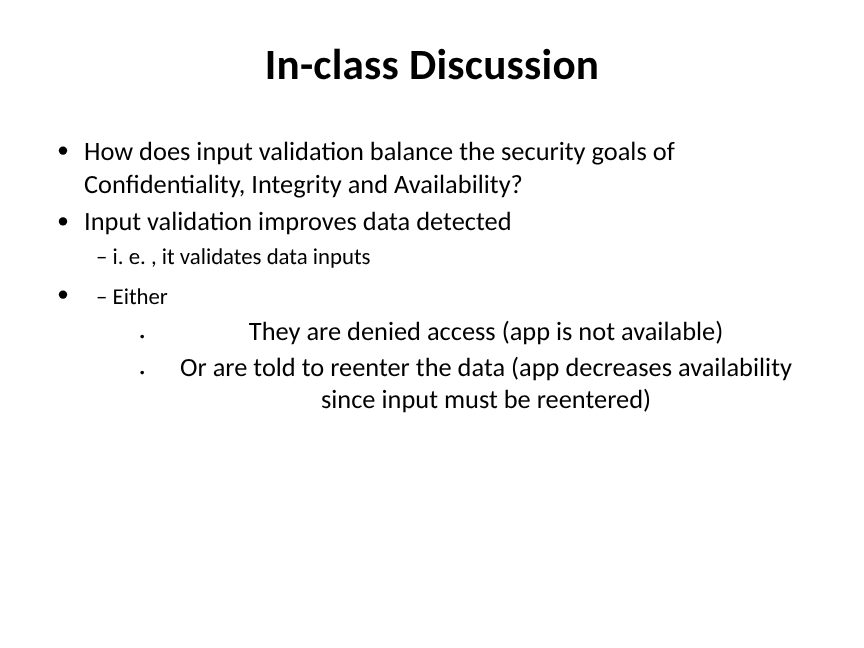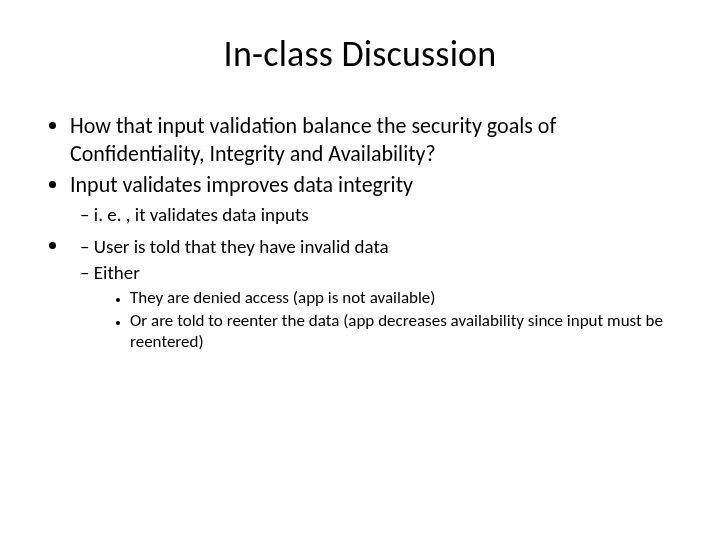--- a/index.html
+++ b/index.html
@@ -14,21 +14,21 @@
   .slide {
     width: 720px;
     height: 540px;
     box-sizing: border-box;
     padding: 24px 40px 24px 40px;
     position: relative;
   }
   .title {
     text-align: center;
     font-size: 36px;
-    font-weight: 400;
+    font-weight: 700;
     margin: 8px 0 36px 0;
     letter-spacing: 0.2px;
   }
   ul.level1 {
     list-style: disc;
     margin: 0;
     padding-left: 30px;
     font-size: 22px;
     line-height: 1.25;
   }
@@ -45,53 +45,51 @@
     margin-bottom: 2px;
   }
   ul.level2 > li::before {
     content: "–  ";
     margin-left: -18px;
   }
   ul.level3 {
     list-style: disc;
     margin: 2px 0 4px 0;
     padding-left: 32px;
-    font-size: 17px;
+    font-size: 22px;
     line-height: 1.25;
+    text-align: center;
   }
   ul.level3 > li {
     margin-bottom: 2px;
   }
   ul.level3 > li::marker {
     font-size: 12px;
   }
 </style>
 </head>
 <body>
 
 <div class="slide">
   <h1 class="title">In-class Discussion</h1>
 
   <ul class="level1">
     <li>
-      <span>How that input validation balance the security goals of Confidentiality, Integrity and Availability?</span>
+      <span>How does input validation balance the security goals of Confidentiality, Integrity and Availability?</span>
     </li>
     <li>
-      <span>Input validates improves data integrity</span>
+      <span>Input validation improves data detected</span>
       <ul class="level2">
         <li>
           <span>i. e. , it validates data inputs</span>
         </li>
       </ul>
     </li>
     <li>
       <ul class="level2">
-        <li>
-          <span>User is told that they have invalid data</span>
-        </li>
         <li>
           <span>Either</span>
           <ul class="level3">
             <li>
               <span>They are denied access (app is not available)</span>
             </li>
             <li>
               <span>Or are told to reenter the data (app decreases availability since input must be reentered)</span>
             </li>
           </ul>

